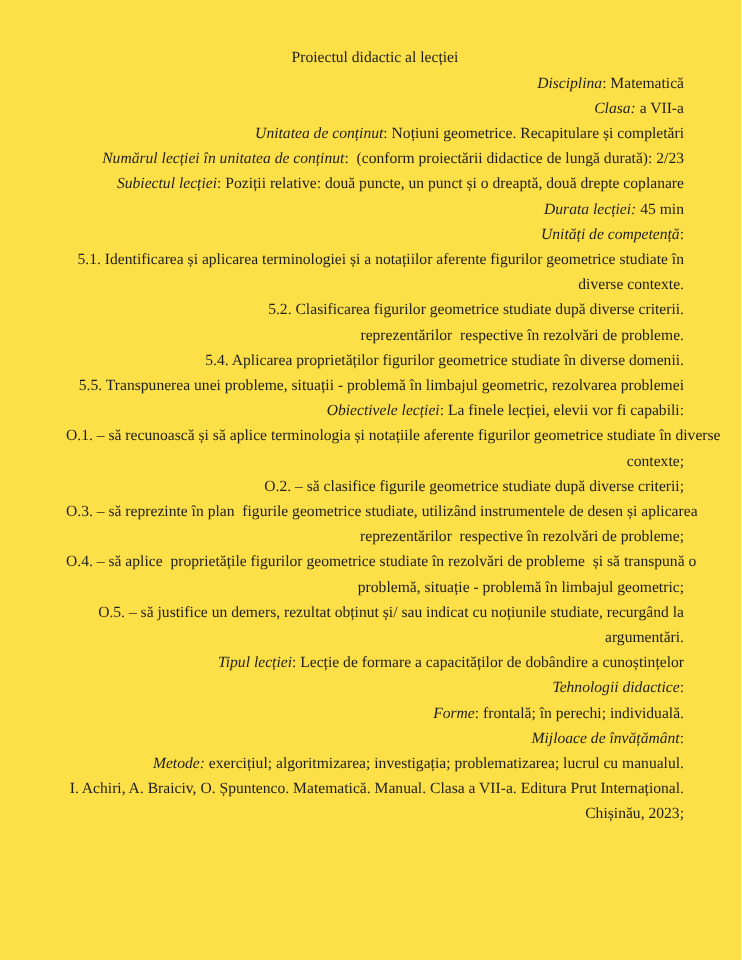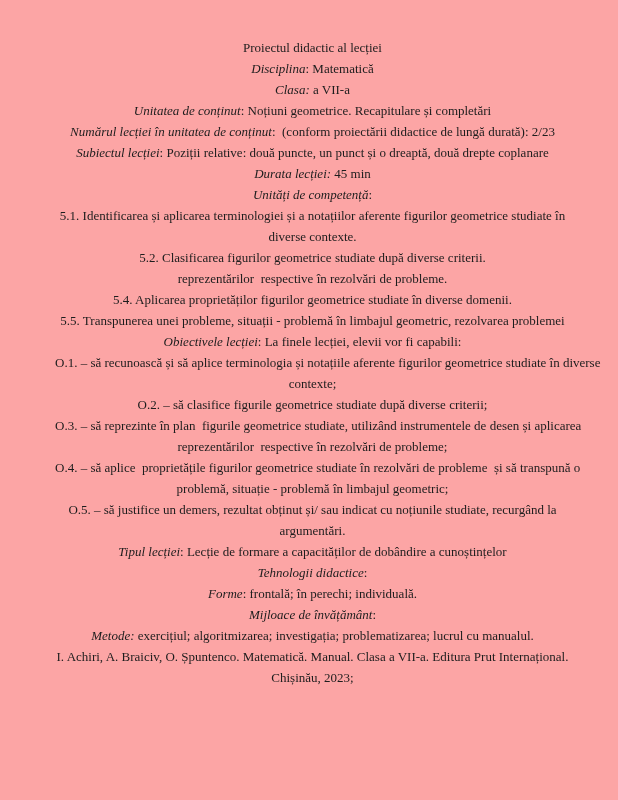--- a/index.html
+++ b/index.html
@@ -4,36 +4,36 @@
 <style>
   html, body {
     margin: 0;
     padding: 0;
     background: #ffffff;
   }
   .page {
     position: relative;
     width: 618px;
     height: 800px;
-    background: #fca5a5;
+    background: #fde047;
     overflow: hidden;
     font-family: "Liberation Serif", "DejaVu Serif", serif;
     font-size: 13px;
     color: #1d1d1d;
     box-sizing: border-box;
     padding: 37px 48px 0 55px;
   }
   .doc-body {
     width: 515px;
   }
   .line {
     height: 21px;
     line-height: 21px;
     white-space: pre;       
-    text-align: center;
+    text-align: right;
   }
   .line.center {
     text-align: center;
   }
   .line .it {
     font-style: italic;
   }
 </style>
 </head>
 <body>

